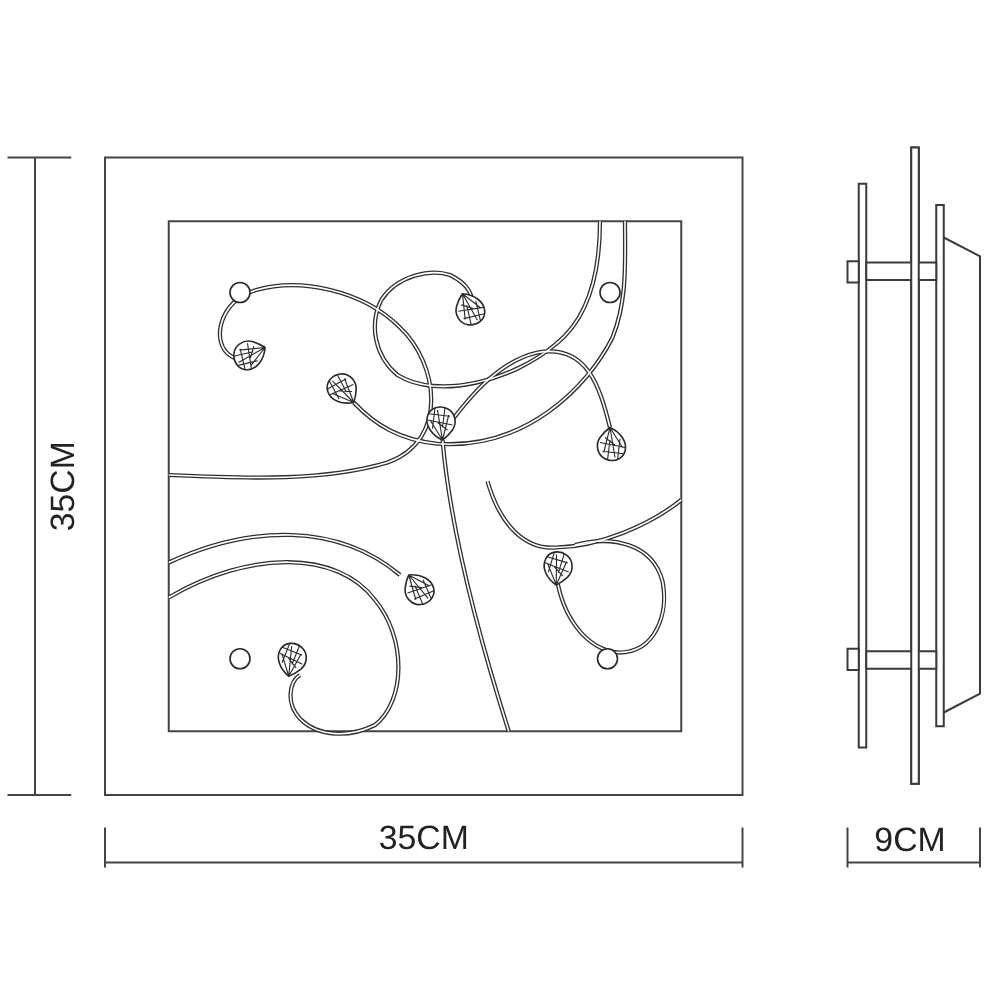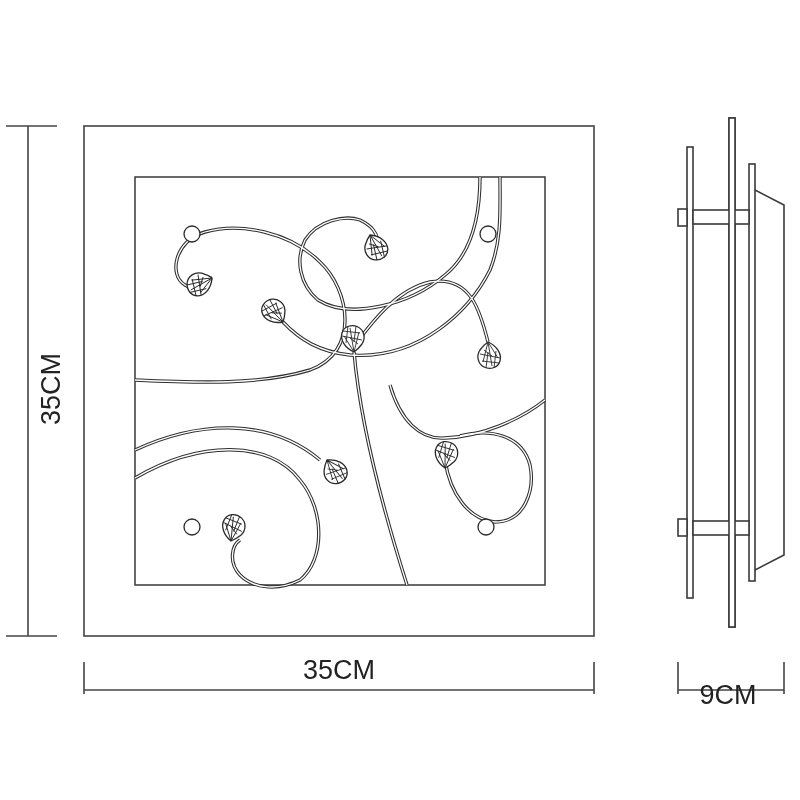--- a/index.html
+++ b/index.html
@@ -3,21 +3,21 @@
 <meta charset="utf-8">
 <style>
   html, body { margin: 0; padding: 0; background: #ffffff; }
   body { width: 800px; height: 800px; position: relative; overflow: hidden;
          font-family: "Liberation Sans", sans-serif; }
   svg { position: absolute; left: 0; top: 0; }
   .dim-label { position: absolute; font-family: "Liberation Sans", sans-serif;
                color: #222; font-size: 27px; letter-spacing: 0px; line-height: 1; white-space: nowrap; }
   #dim-height-label { left: 51px; top: 389px; transform: translate(-50%, -50%) rotate(-90deg); transform-origin: center; }
   #dim-width-label { left: 339px; top: 657px; transform: translateX(-50%); }
-  #dim-depth-label { left: 728px; top: 682px; transform: translateX(-50%); }
+  #dim-depth-label { left: 728px; top: 659px; transform: translateX(-50%); }
 </style>
 </head>
 <body>
 
 <svg width="800" height="800" viewBox="0 0 800 800" xmlns="http://www.w3.org/2000/svg">
   <defs>
     <g id="crystal">
       <path d="M0,0 C-9,-4 -14,-12 -12,-19 C-10,-26 -2,-28 4,-25 C10,-22 12,-14 8,-8 C5,-4 3,-2 0,0 Z" fill="#fff" stroke="#2a2a2a" stroke-width="1.3"></path>
       <path d="M0,0 L-10,-16 M0,0 L-4,-24 M0,0 L5,-20 M-12,-16 L8,-12 M-11,-21 L6,-19 M-6,-26 L-8,-9 M2,-26 L0,-10 M-4,-14 L4,-8" fill="none" stroke="#2a2a2a" stroke-width="0.9"></path>
     </g>

